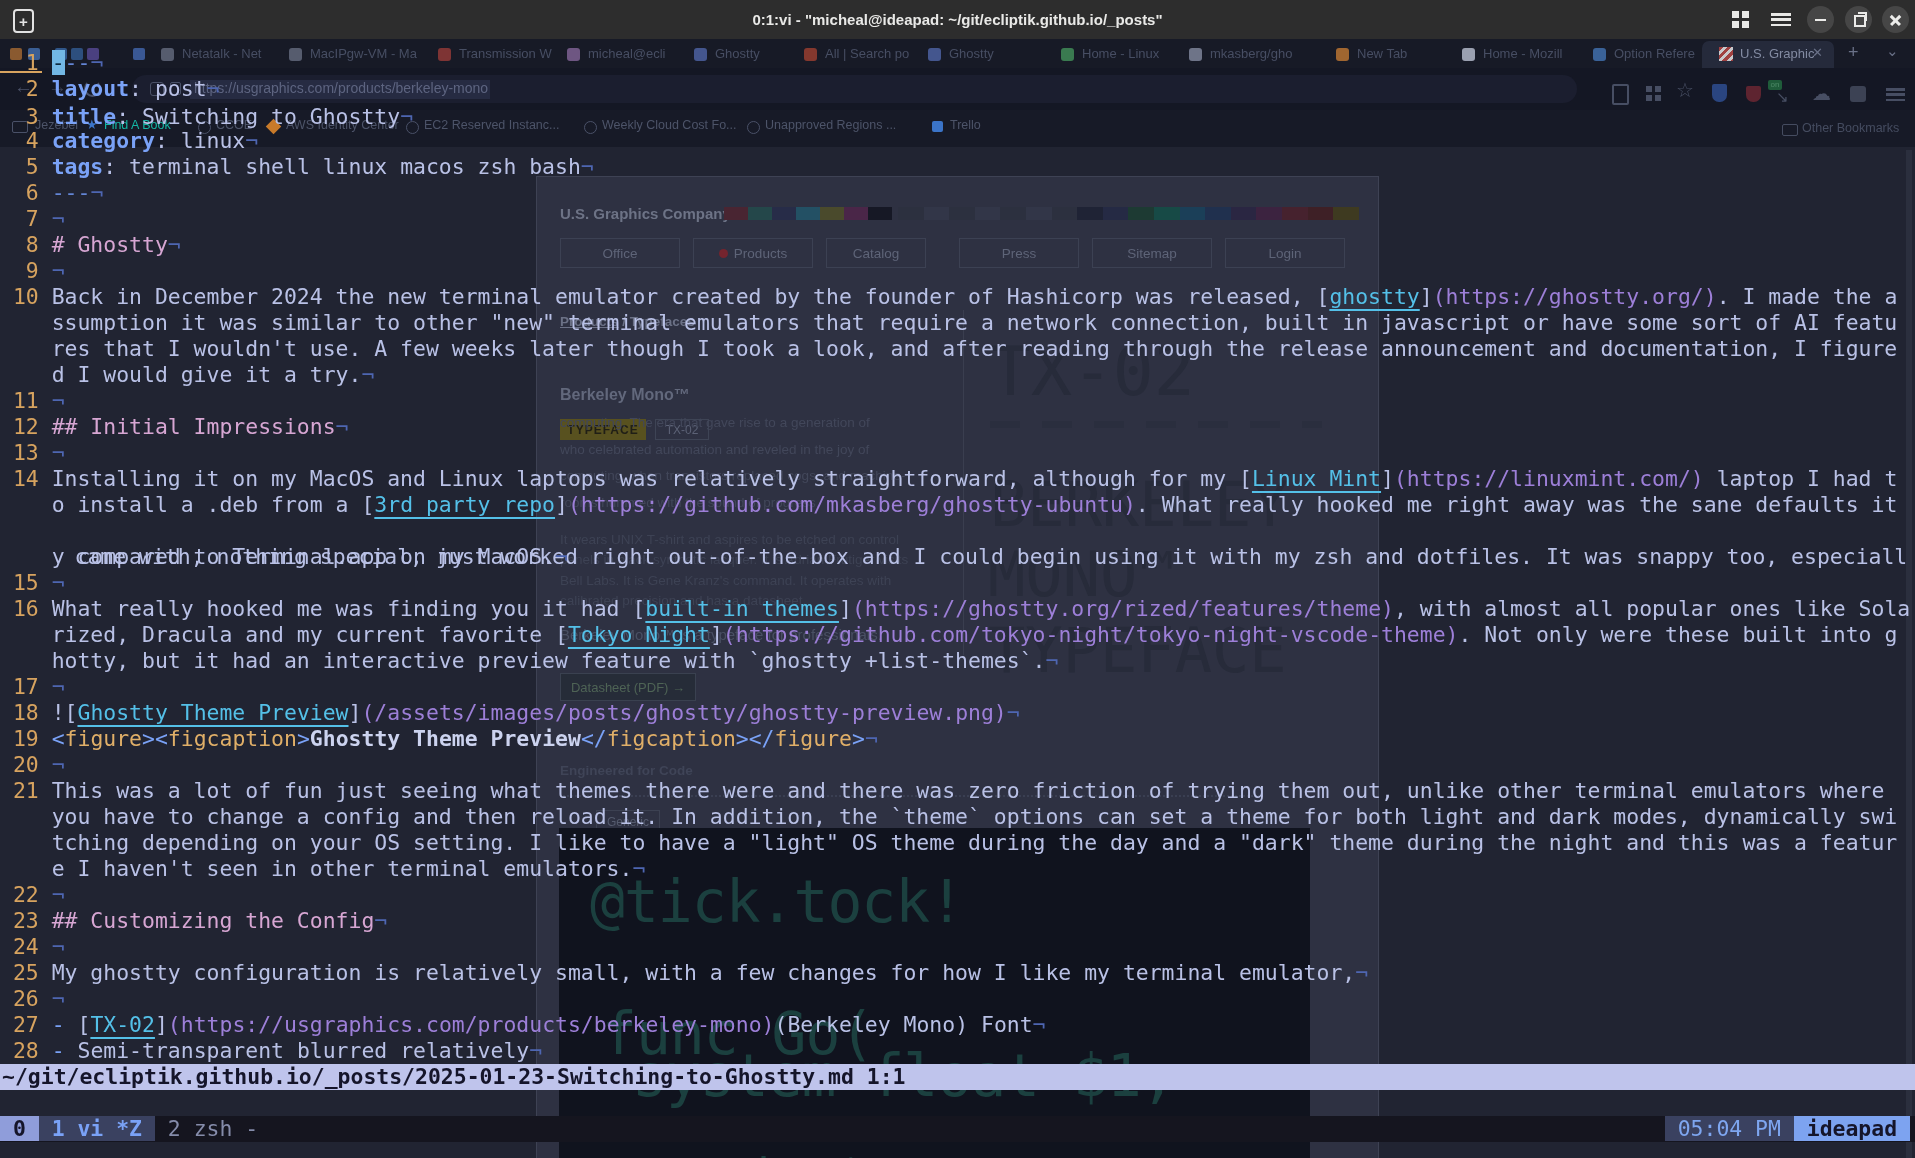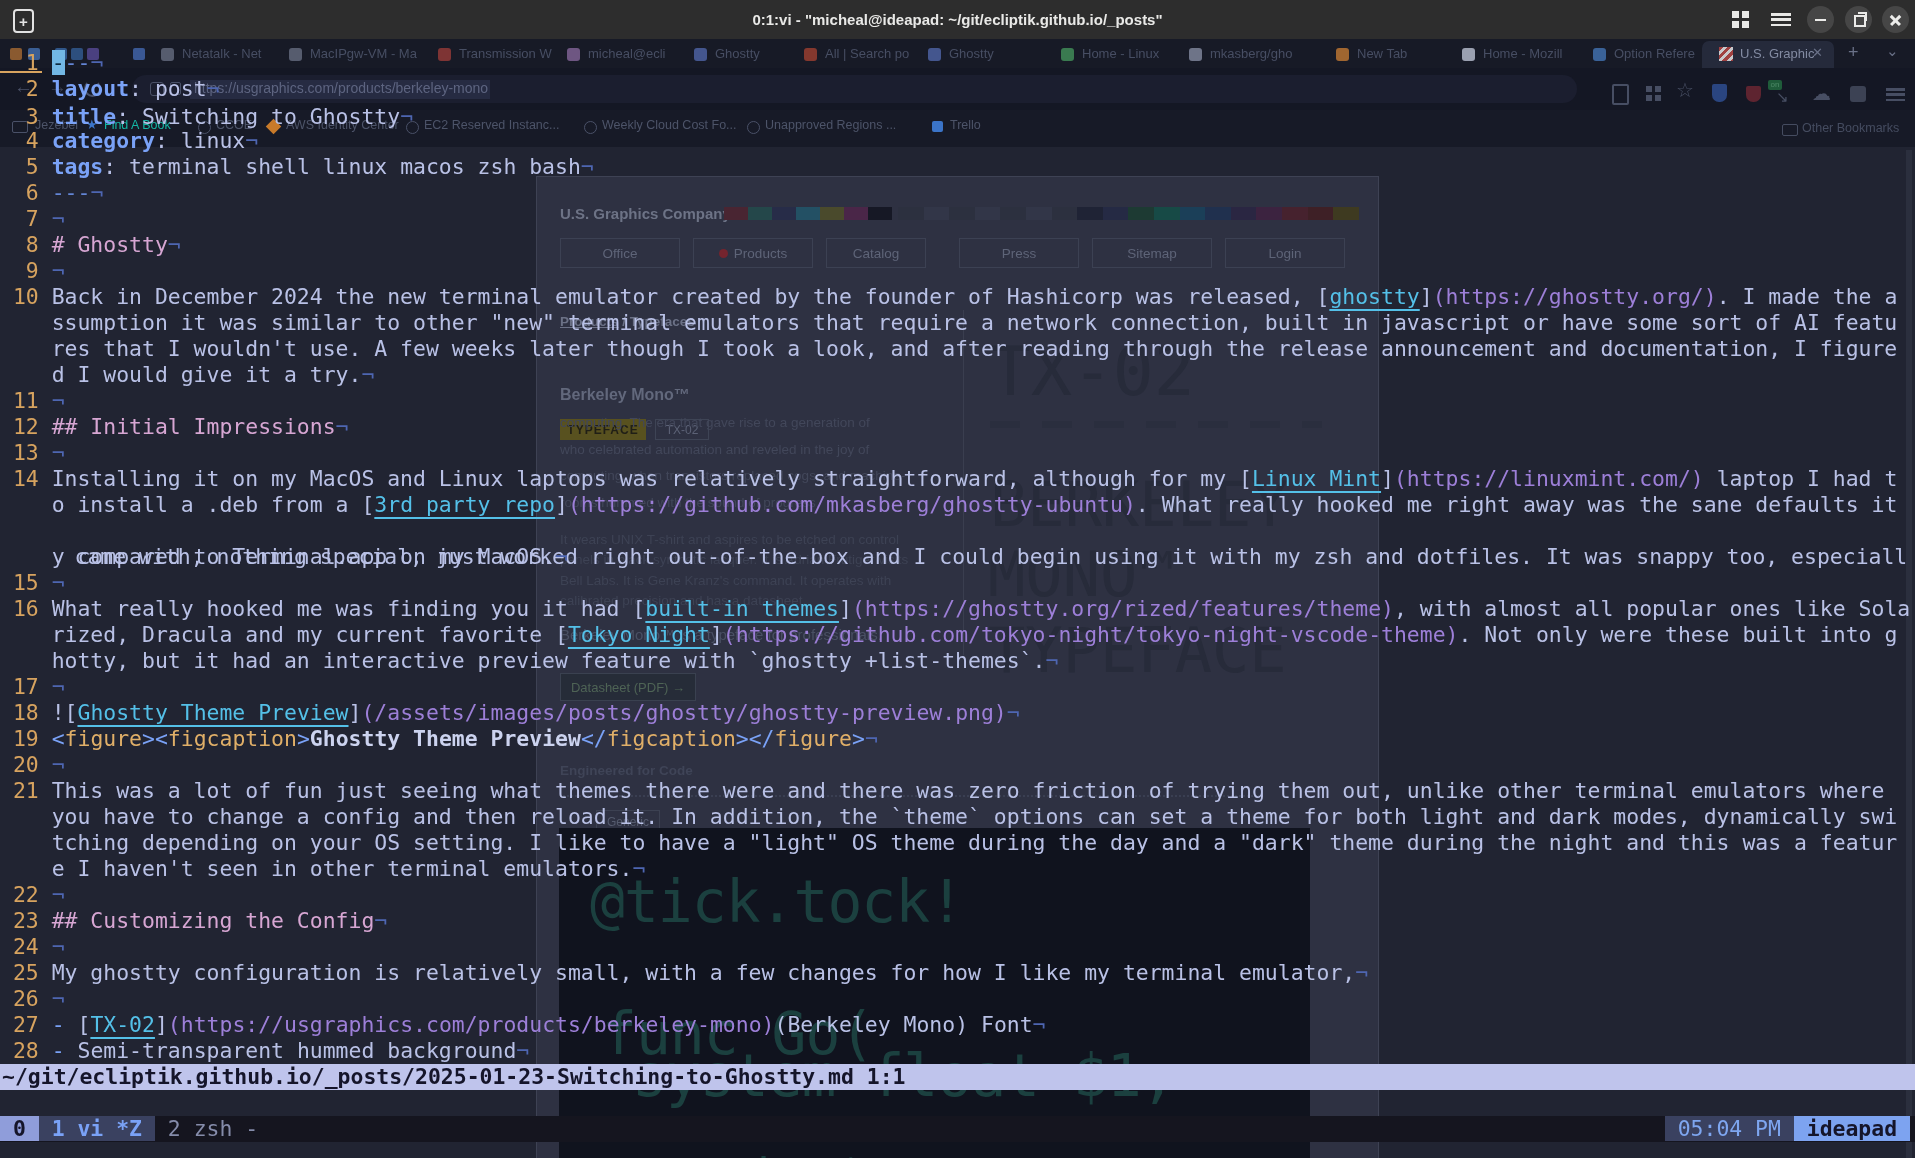--- a/index.html
+++ b/index.html
@@ -271,18 +271,18 @@
       <div class="trow" style="top: 778px;"><span class="sg-g"> 21 </span><span class="sg-b">This was a lot of fun just seeing what themes there were and there was zero friction of trying them out, unlike other terminal emulators where </span></div>
       <div class="trow" style="top: 804px;"><span>    </span><span class="sg-b">you have to change a config and then reload it. In addition, the `theme` options can set a theme for both light and dark modes, dynamically swi</span></div>
       <div class="trow" style="top: 830px;"><span>    </span><span class="sg-b">tching depending on your OS setting. I like to have a "light" OS theme during the day and a "dark" theme during the night and this was a featur</span></div>
       <div class="trow" style="top: 856px;"><span>    </span><span class="sg-b">e I haven't seen in other terminal emulators.</span><span class="sg-m">¬</span></div>
       <div class="trow" style="top: 882px;"><span class="sg-g"> 22 </span><span class="sg-m">¬</span></div>
       <div class="trow" style="top: 908px;"><span class="sg-g"> 23 </span><span class="sg-h">## Customizing the Config</span><span class="sg-m">¬</span></div>
       <div class="trow" style="top: 934px;"><span class="sg-g"> 24 </span><span class="sg-m">¬</span></div>
       <div class="trow" style="top: 960px;"><span class="sg-g"> 25 </span><span class="sg-b">My ghostty configuration is relatively small, with a few changes for how I like my terminal emulator,</span><span class="sg-m">¬</span></div>
       <div class="trow" style="top: 986px;"><span class="sg-g"> 26 </span><span class="sg-m">¬</span></div>
       <div class="trow" style="top: 1012px;"><span class="sg-g"> 27 </span><span class="sg-ld">-</span><span class="sg-b"> [</span><span class="sg-l">TX-02</span><span class="sg-b">]</span><span class="sg-u">(https://usgraphics.com/products/berkeley-mono)</span><span class="sg-b">(Berkeley Mono) Font</span><span class="sg-m">¬</span></div>
-      <div class="trow" style="top: 1038px;"><span class="sg-g"> 28 </span><span class="sg-ld">-</span><span class="sg-b"> Semi-transparent hummed background</span><span class="sg-m">¬</span></div>
+      <div class="trow" style="top: 1038px;"><span class="sg-g"> 28 </span><span class="sg-ld">-</span><span class="sg-b"> Semi-transparent blurred relatively</span><span class="sg-m">¬</span></div>
       <div style="position: absolute; left: 0px; top: 71px; width: 42px; height: 2px; background: rgb(215, 163, 95);"></div>
       <div class="statusline">~/git/ecliptik.github.io/_posts/2025-01-23-Switching-to-Ghostty.md 1:1</div>
       <div class="tmuxbar"><span class="tmux-left"><span class="t-sess"> 0 </span><span class="t-win1"> 1 vi *Z </span><span class="t-win2"> 2 zsh - </span></span><span class="tmux-right"><span class="t-time"> 05:04 PM </span><span class="t-host"> ideapad </span></span></div>
     </div>
 </div>
 
 </body></html>

